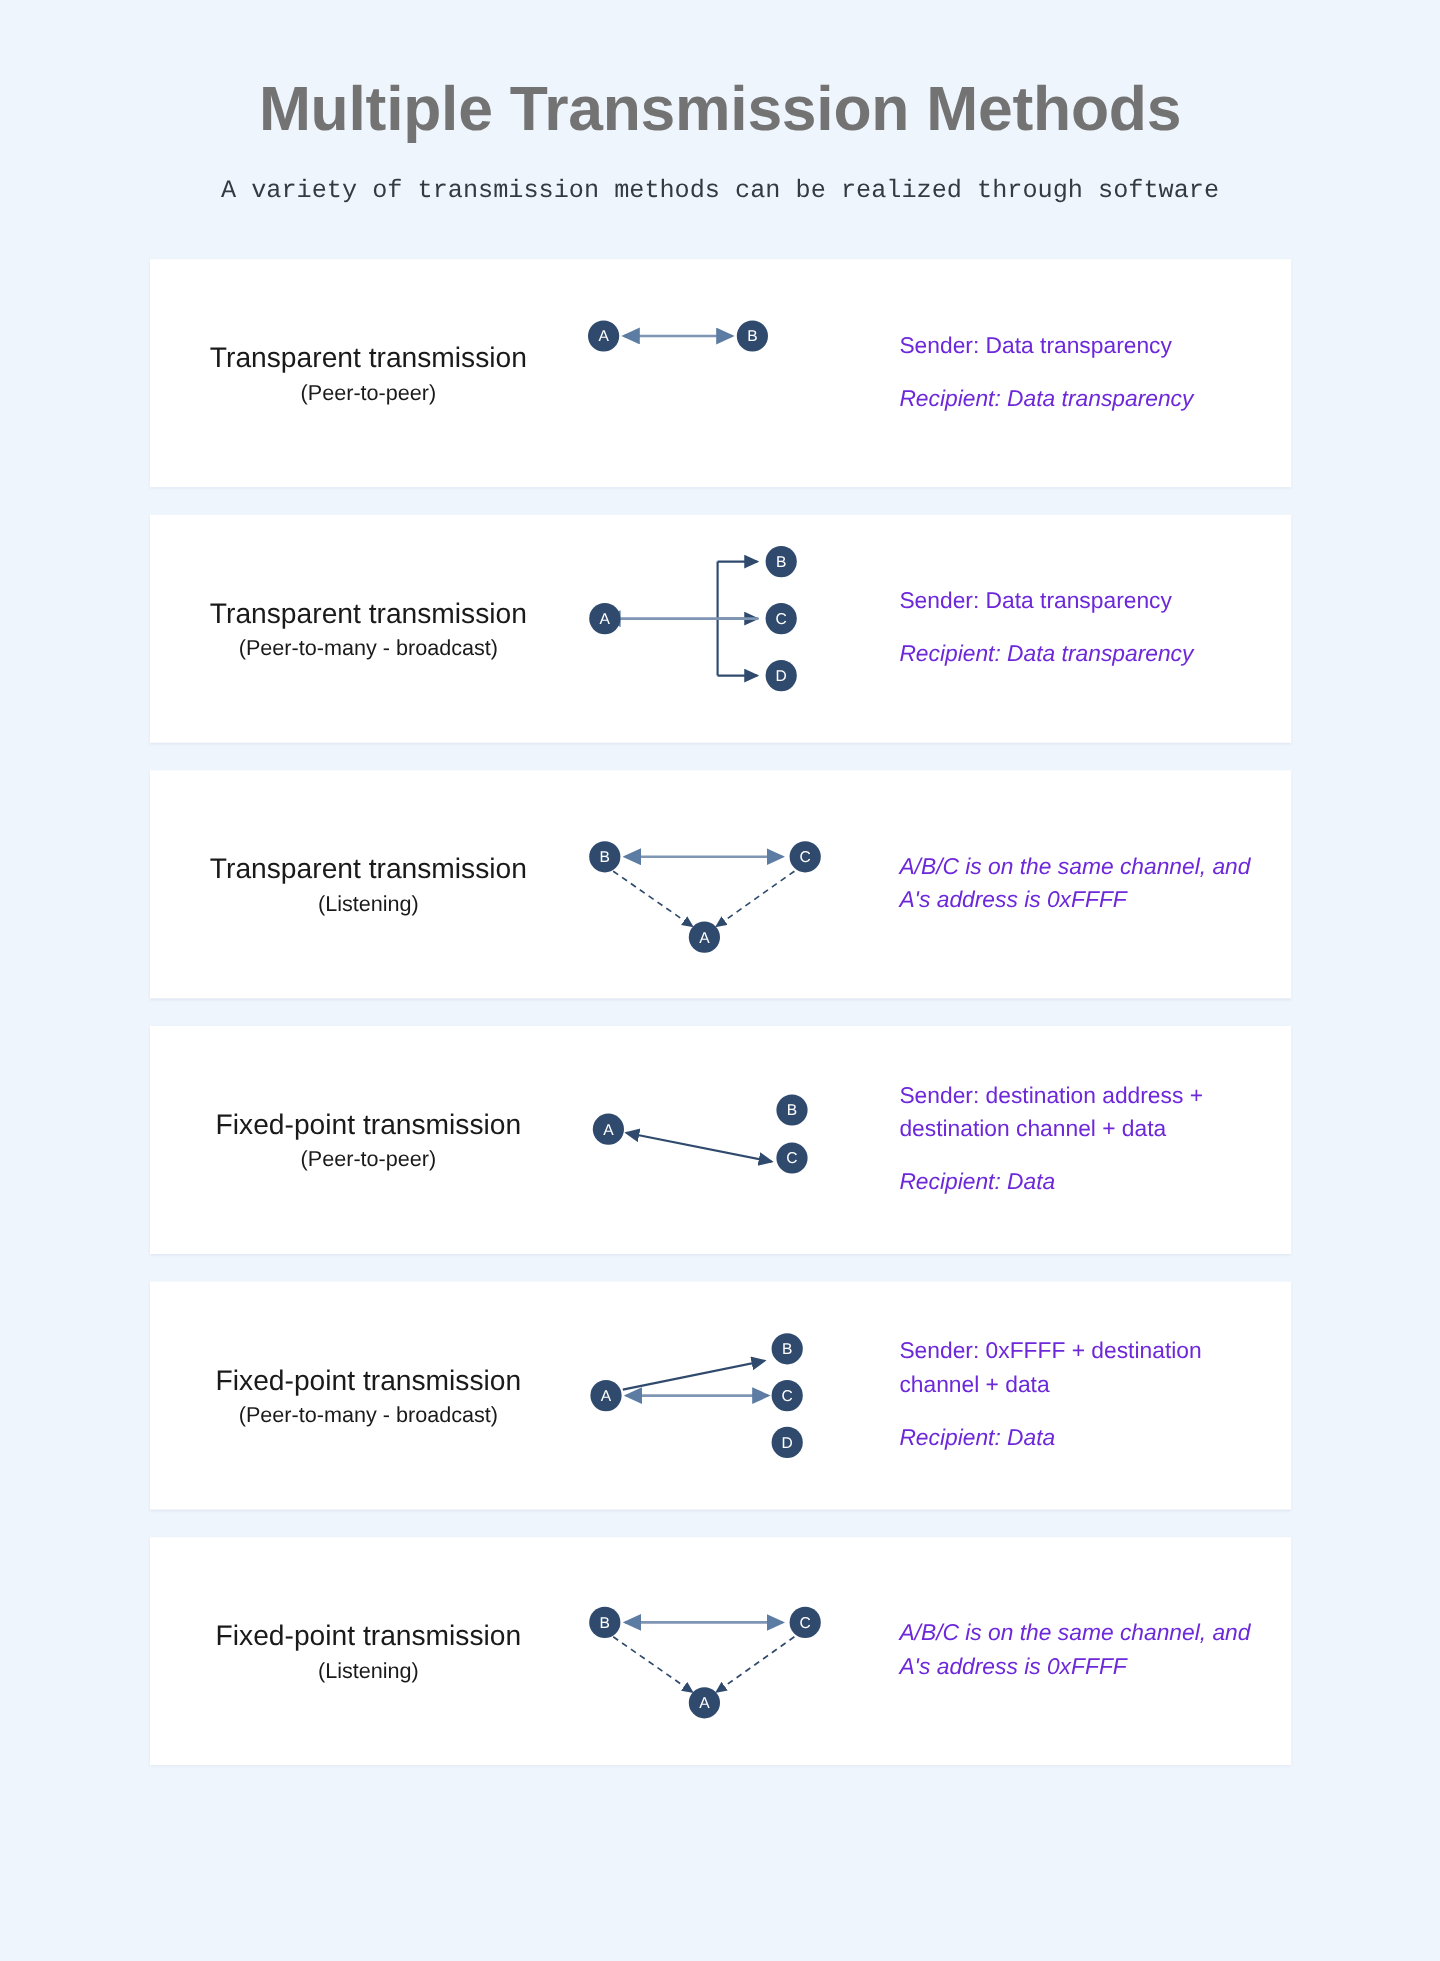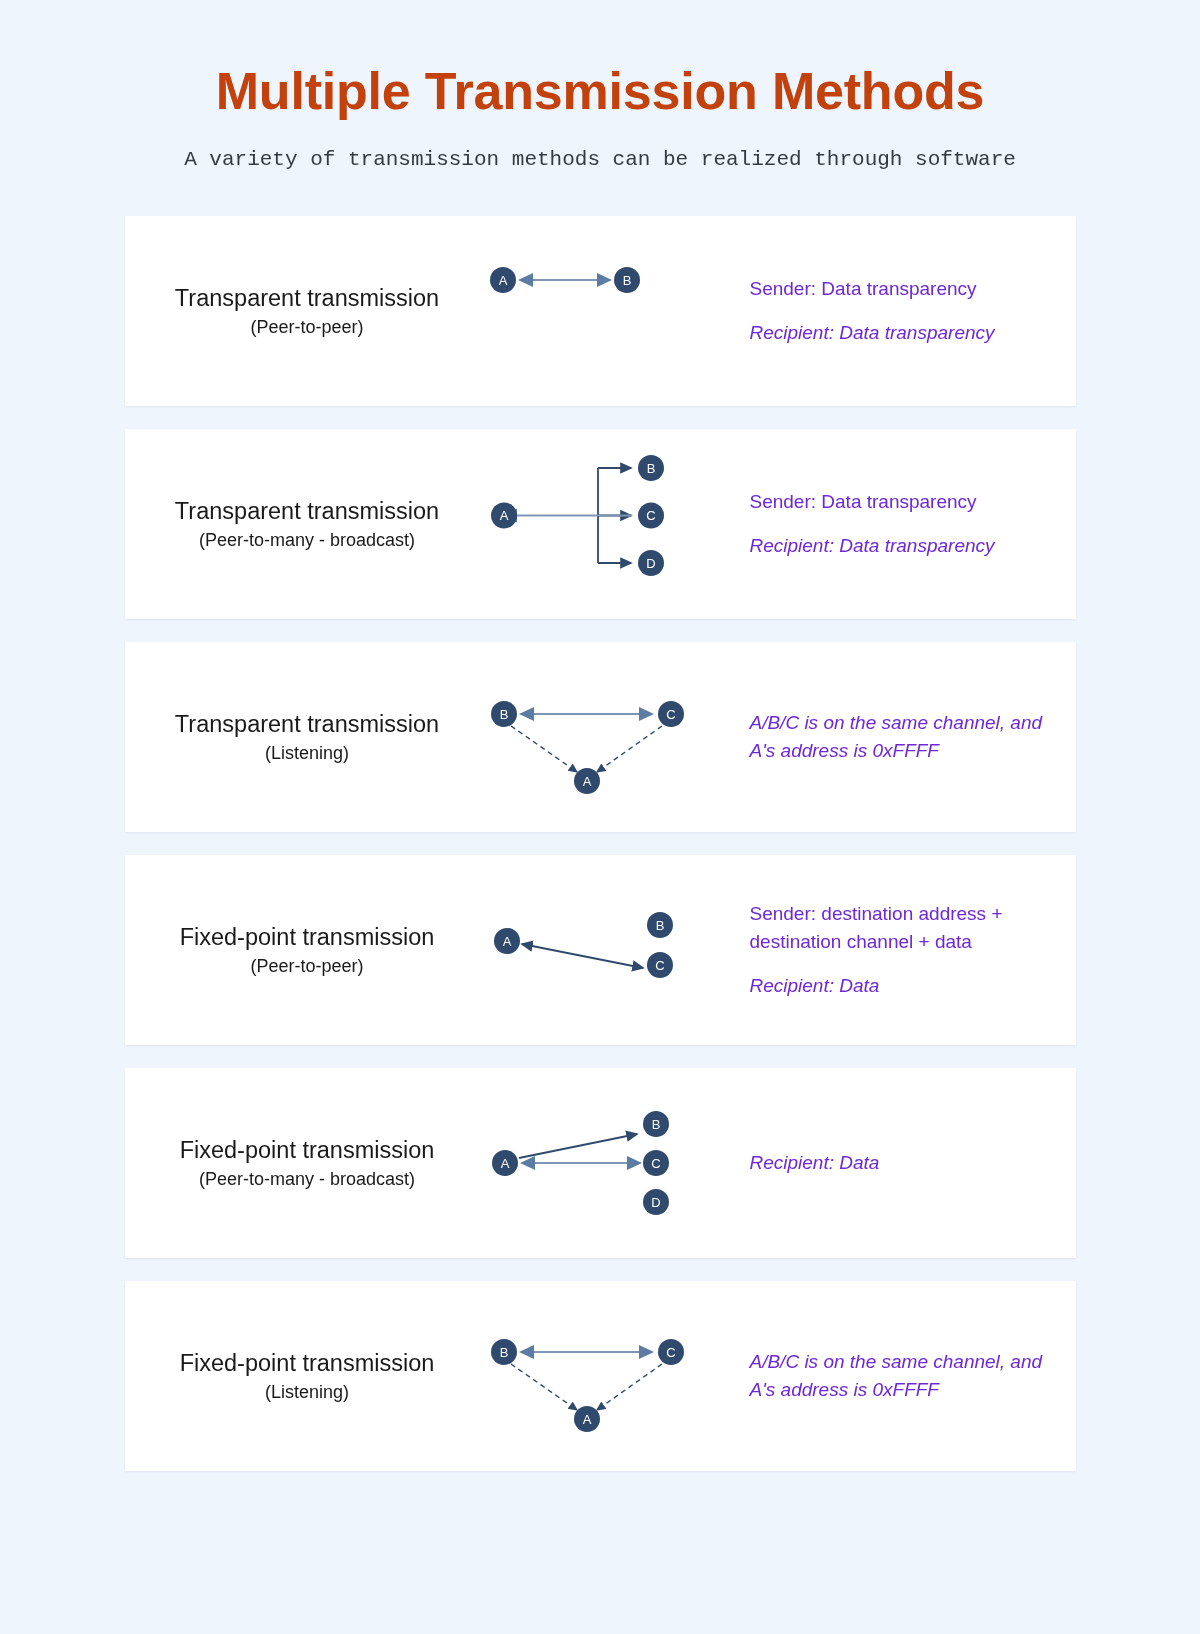--- a/index.html
+++ b/index.html
@@ -18,21 +18,21 @@
   }
 
   .page-header {
     padding-top: 62px;
     text-align: center;
   }
 
   .page-title {
     font-size: 52px;
     font-weight: 700;
-    color: #c2410c;
+    color: #737373;
     letter-spacing: -0.2px;
     line-height: 1.15;
   }
 
   .page-subtitle {
     margin-top: 26px;
     font-size: 21px;
     color: #333a42;
     font-weight: 400;
     font-family: Liberation Mono, monospace;
@@ -326,20 +326,21 @@
           <circle class="node-circle" cx="176" cy="95" r="13"></circle>
           <text class="node-text" x="176" y="95">C</text>
         </g>
         <g>
           <circle class="node-circle" cx="176" cy="134" r="13"></circle>
           <text class="node-text" x="176" y="134">D</text>
         </g>
       </svg>
     </div>
     <div class="card-notes">
+      <div class="note" style="max-width:360px;">Sender: 0xFFFF + destination channel + data</div>
       <div class="note">Recipient: Data</div>
     </div>
   </div>
 
   <div class="card">
     <div class="card-label">
       <div class="main">Fixed-point transmission</div>
       <div class="sub">(Listening)</div>
     </div>
     <div class="card-diagram">

